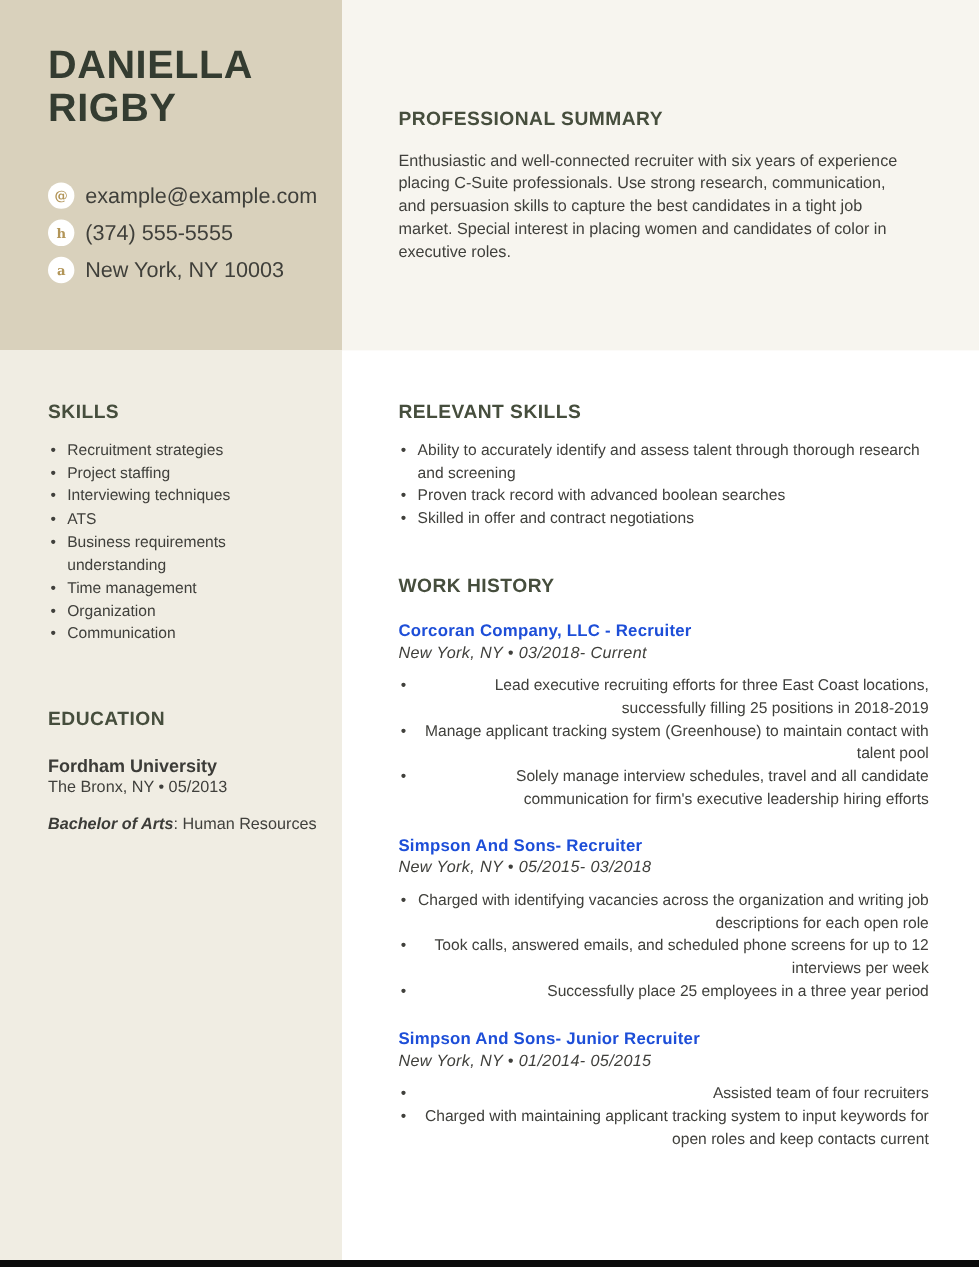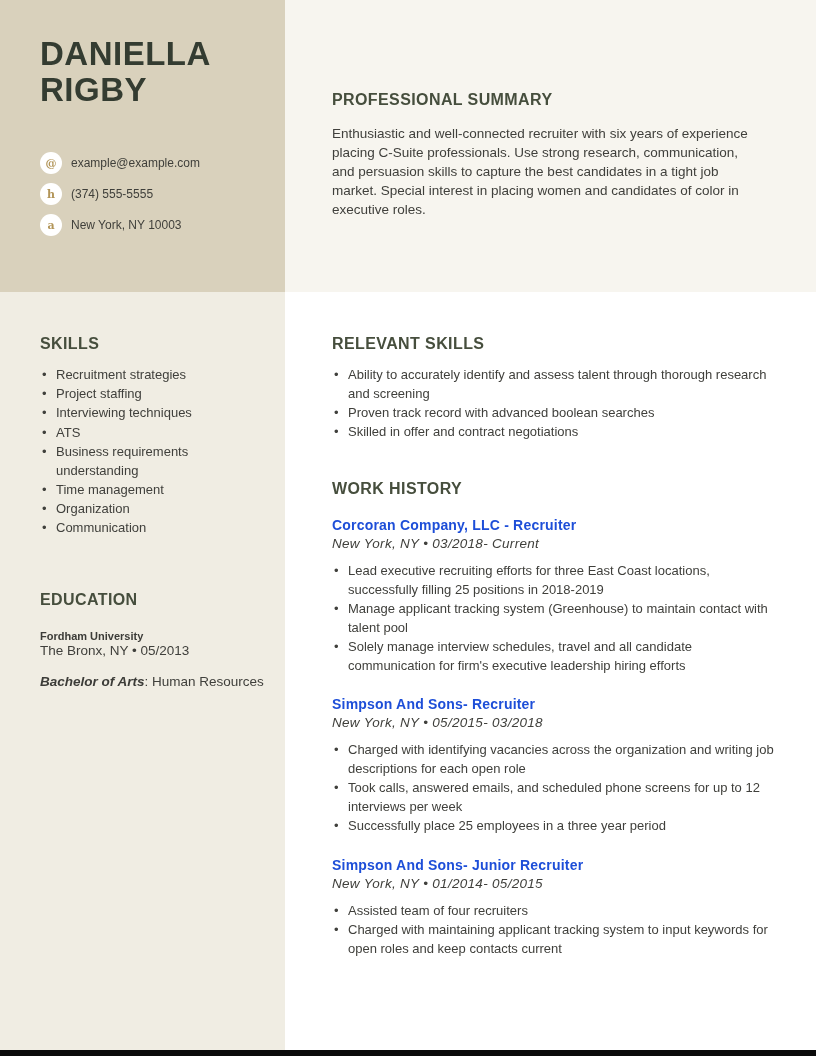--- a/index.html
+++ b/index.html
@@ -41,59 +41,59 @@
 
   
   .contact-list { position: absolute; left: 40px; top: 152px; width: 235px; }
   .contact-row { display: flex; align-items: center; margin-bottom: 9px; height: 22px; }
   .contact-icon {
     width: 22px; height: 22px; border-radius: 50%; background: #ffffff;
     display: flex; align-items: center; justify-content: center;
     font-family: "DejaVu Serif", serif; font-weight: 700; font-size: 11px;
     color: #b29558; flex: 0 0 22px;
   }
-  .contact-text { margin-left: 9px; font-size: 12px; color: #3f3f3a; }
+  .contact-text { margin-left: 9px; font-size: 18px; color: #3f3f3a; }
 
   
   .section-heading {
     font-weight: 700; font-size: 16px; letter-spacing: 0.4px;
     color: #464e3d;
   }
   ul.dot-list { list-style: none; margin-top: 13px; }
   ul.dot-list li {
     position: relative; padding-left: 16px;
     font-size: 13px; line-height: 18.7px; color: #40403c;
     margin-bottom: 0.5px;
   }
   ul.dot-list li::before {
     content: "\2022"; position: absolute; left: 2px; top: 0;
     color: #40403c;
   }
 
   
   .skills-section { position: absolute; left: 40px; top: 335px; width: 222px; }
   .education-section { position: absolute; left: 40px; top: 575px; width: 232px; margin-top: 16px; }
-  .edu-school { font-weight: 700; font-size: 11px; margin-top: 21px; color: #3c3c38; }
+  .edu-school { font-weight: 700; font-size: 15px; margin-top: 21px; color: #3c3c38; }
   .edu-meta { font-size: 13.5px; line-height: 18.5px; color: #40403c; }
   .edu-degree { margin-top: 13px; font-size: 13.5px; color: #40403c; }
   .edu-degree .degree-label { font-weight: 700; font-style: italic; color: #3c3c38; }
 
   
   .summary-section { position: absolute; left: 332px; top: 91px; width: 426px; }
   .summary-text { margin-top: 15px; font-size: 13.5px; line-height: 19px; color: #40403c; }
   .relevant-section { position: absolute; left: 332px; top: 335px; width: 442px; }
   .work-section { position: absolute; left: 332px; top: 480px; width: 442px; }
 
   .job { margin-top: 19px; }
   .job-title { font-weight: 700; font-size: 14px; color: #1d4ed8; letter-spacing: 0.2px; }
   .job-meta {
     font-style: italic; font-size: 13.5px; margin-top: 3px;
     letter-spacing: 0.3px; color: #40403c;
   }
-  .job ul.dot-list { margin-top: 11px; }
+  .job ul.dot-list { margin-top: 11px; text-align: right; }
   .job { margin-bottom: 21px; }
 </style>
 </head>
 <body>
 
 <div class="page">
 
   <div class="band-top-left"></div>
   <div class="band-top-right"></div>
   <div class="band-bottom-left"></div>

